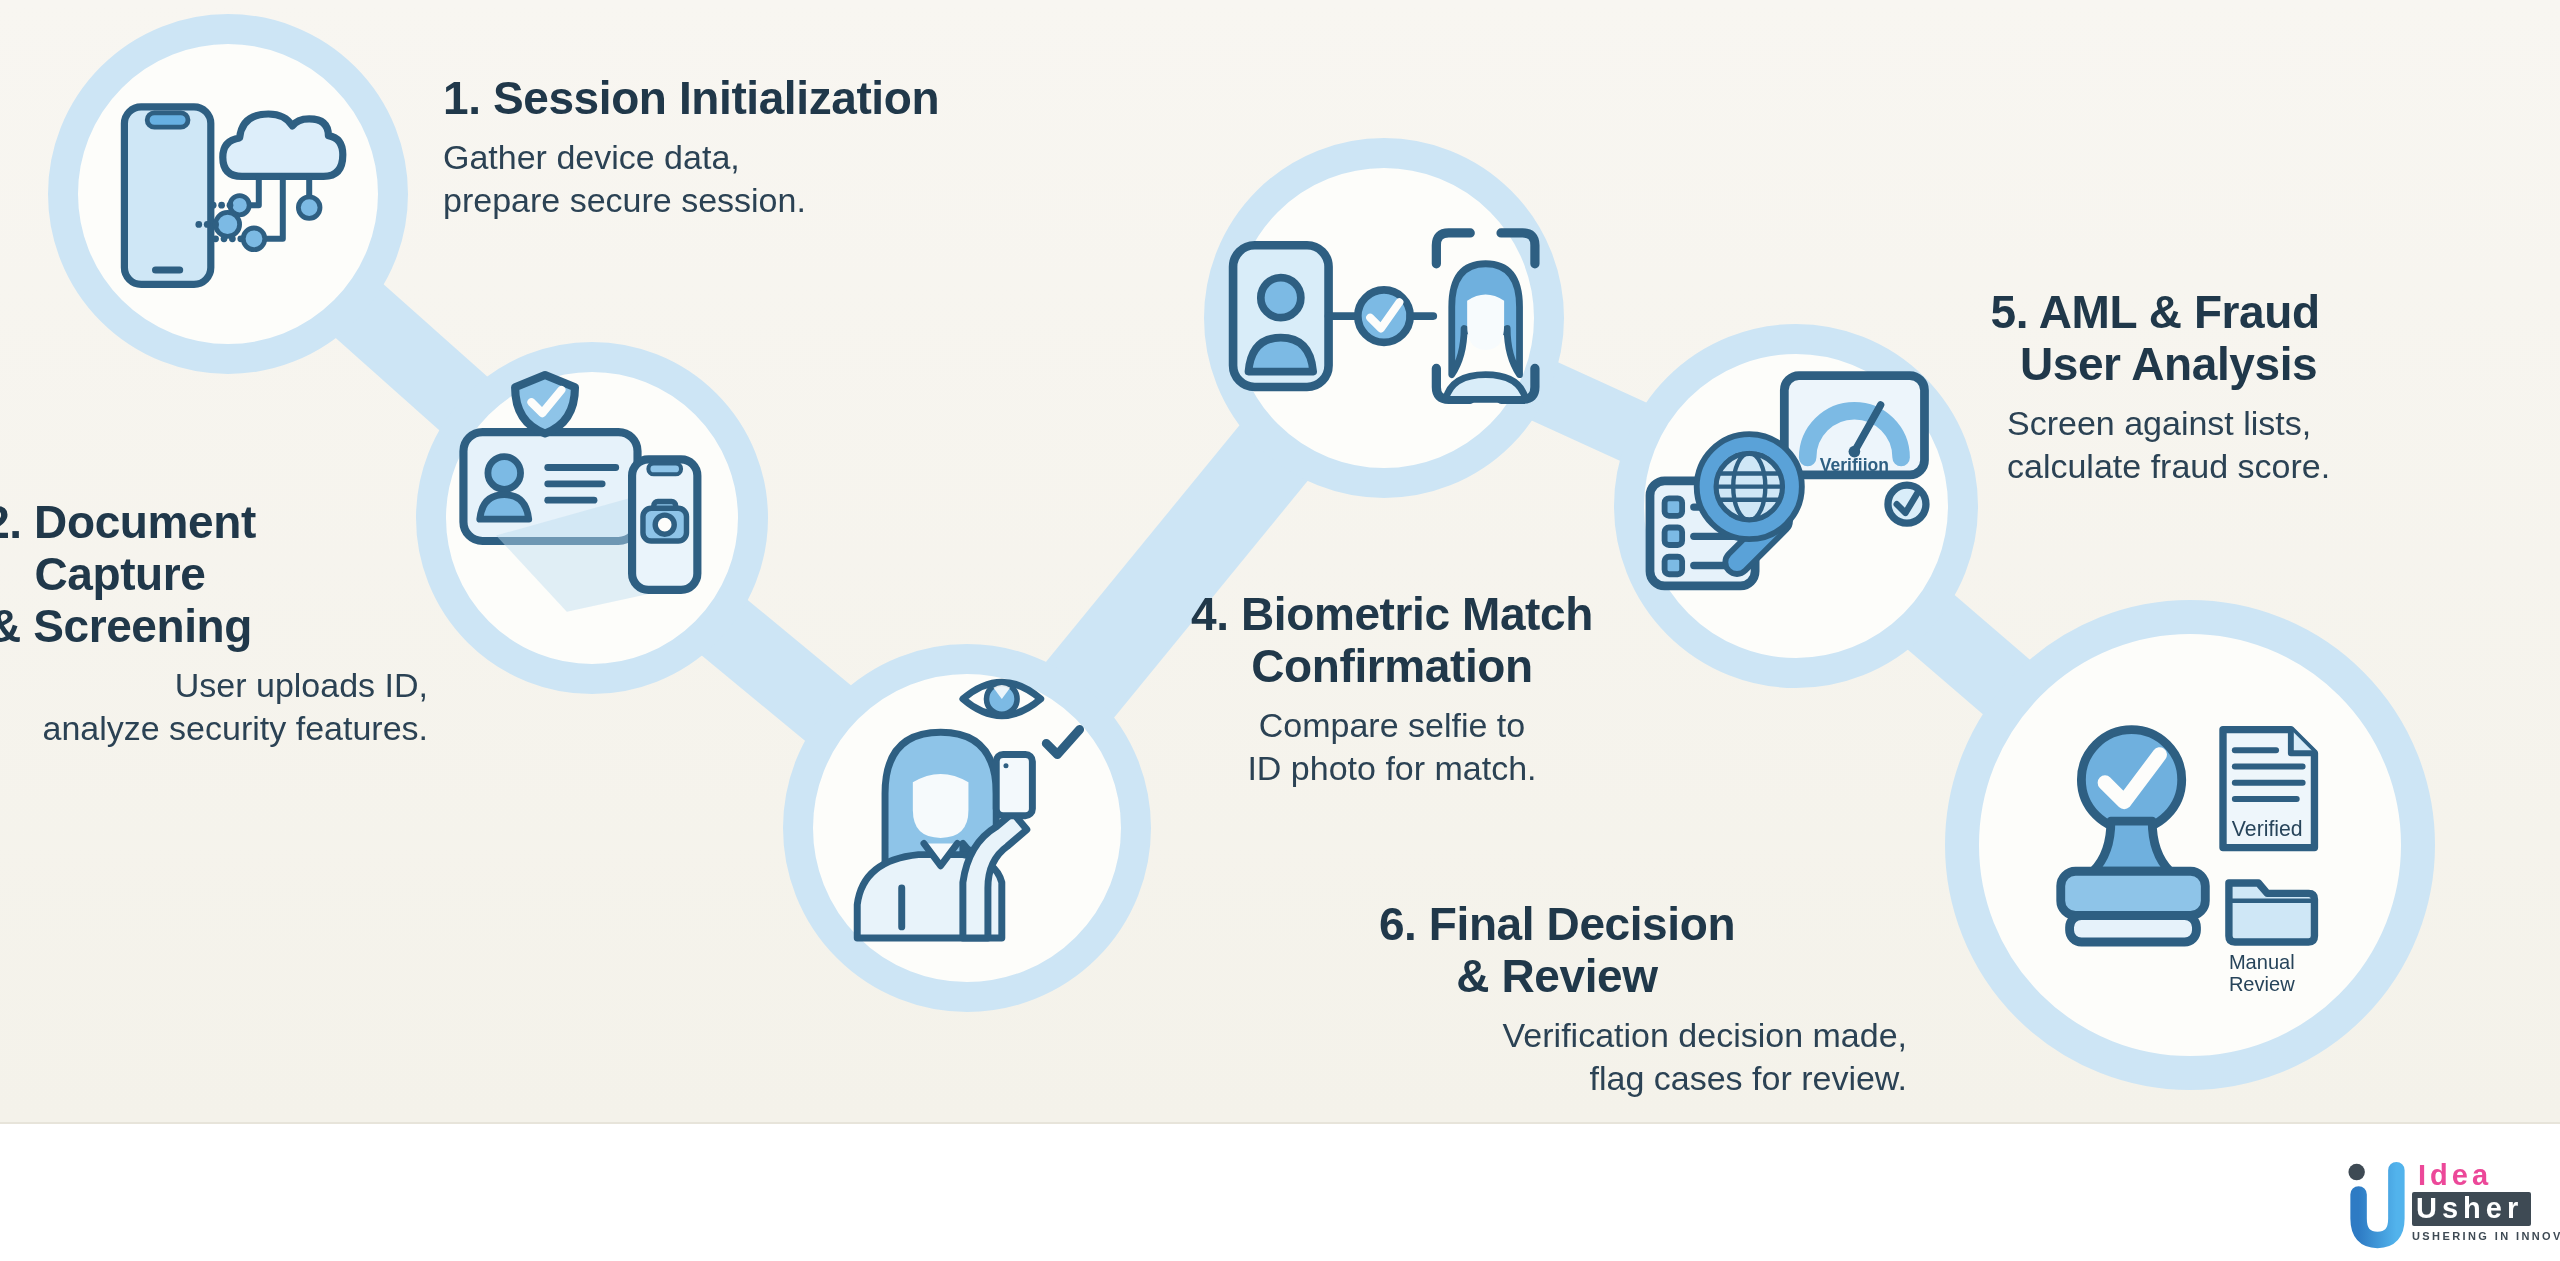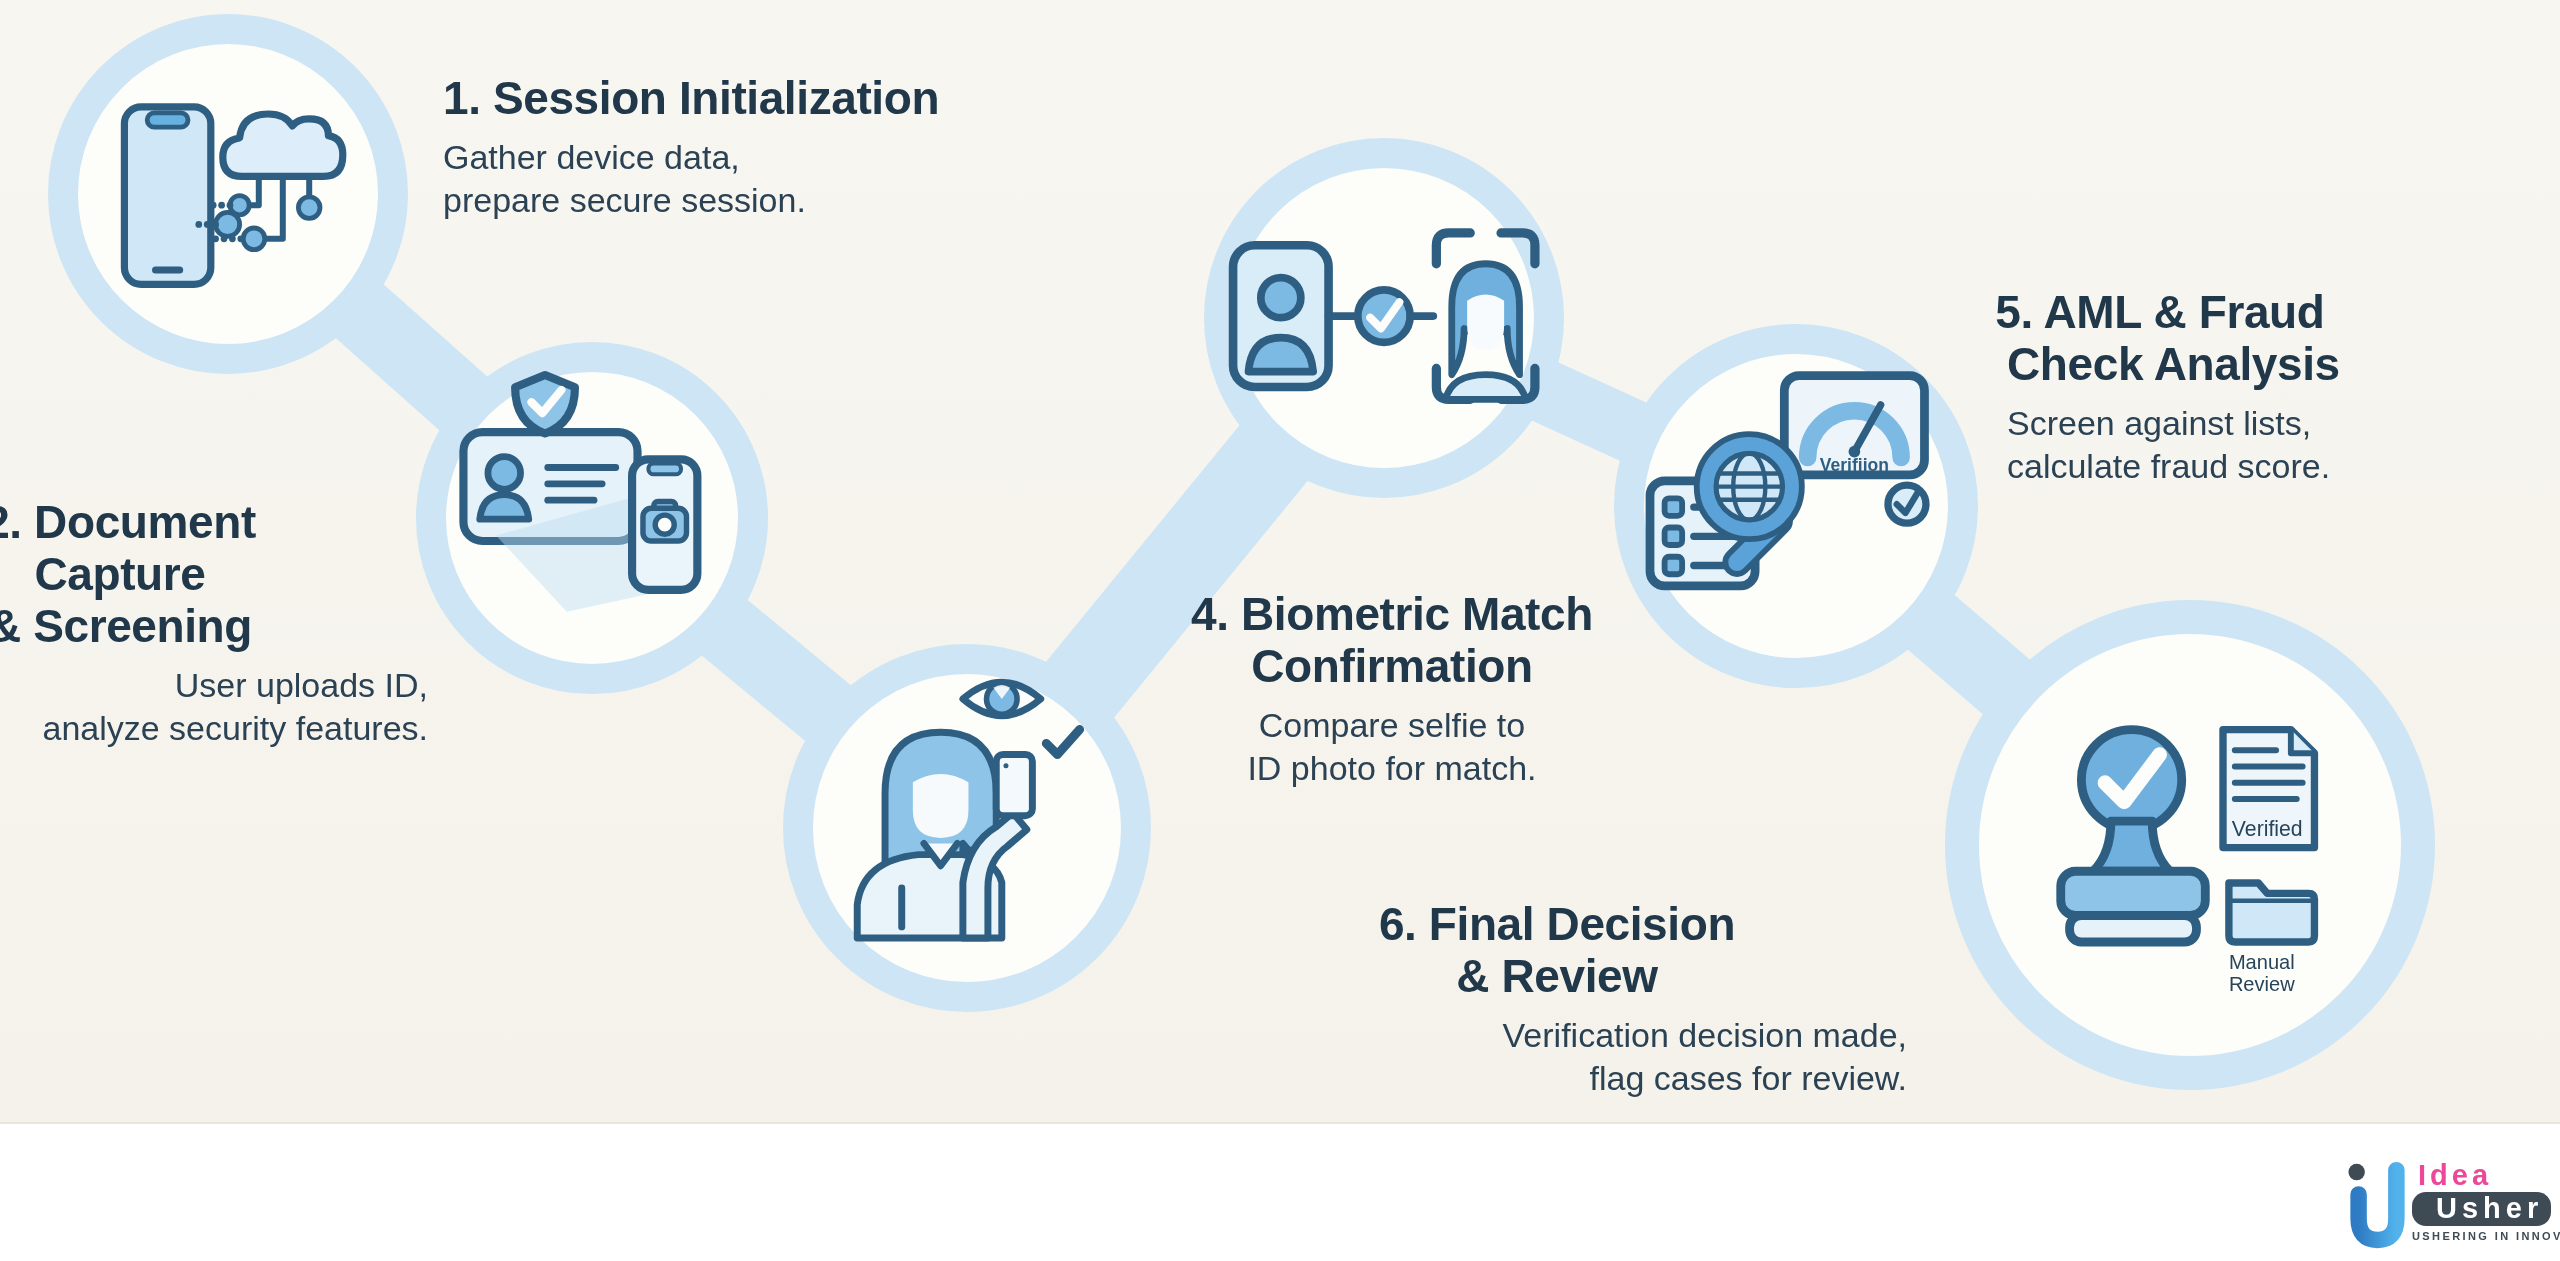--- a/index.html
+++ b/index.html
@@ -21,21 +21,21 @@
   .align-right{text-align:right;}
   .align-center{text-align:center;}
   .step2 .step-title{padding-right:56px;}
   .step5 .t-indent{padding-left:27px;}
   .step5 .step-desc{padding-left:27px;}
   
   .logo{position:absolute;left:2346px;top:1160px;width:212px;height:96px;display:flex;align-items:flex-start;}
   .logo-mark{width:62px;height:92px;flex:0 0 auto;}
   .logo-text{margin-left:4px;display:flex;flex-direction:column;align-items:flex-start;}
   .logo-idea{font-size:29px;font-weight:700;color:#ec4899;letter-spacing:4px;line-height:30px;margin-left:6px;}
-  .logo-usher{background:#3e4a54;color:#ffffff;font-size:29px;font-weight:700;letter-spacing:5px;line-height:30px;padding:1px 8px 3px 24px;border-radius:14px;margin-top:2px;}
+  .logo-usher{background:#3e4a54;color:#ffffff;font-size:29px;font-weight:700;letter-spacing:5px;line-height:30px;padding:1px 8px 3px 4px;border-radius:2px;margin-top:2px;}
   .logo-tagline{font-size:11px;font-weight:700;color:#3e4a54;letter-spacing:2.4px;margin-top:4px;white-space:nowrap;}
 </style>
 </head>
 <body>
 
 <div class="panel">
 
   <svg class="flow-svg" width="2560" height="1122" viewBox="0 0 2560 1122">
 
     <g stroke="#cde5f5" fill="none">
@@ -224,21 +224,21 @@
     </div>
     <div class="step-desc">
       <div>Compare selfie to</div>
       <div>ID photo for match.</div>
     </div>
   </div>
 
   <div class="step step5" style="left:1980px; top:286px;">
     <div class="step-title">
       <div>5. AML &amp; Fraud</div>
-      <div class="t-indent">Check Analysis</div>
+      <div class="t-indent">User Analysis</div>
     </div>
     <div class="step-desc">
       <div>Screen against lists,</div>
       <div>calculate fraud score.</div>
     </div>
   </div>
 
   <div class="step align-right" style="right:653px; top:898px; width:700px;">
     <div class="step-title">
       <div>6. Final Decision</div>

